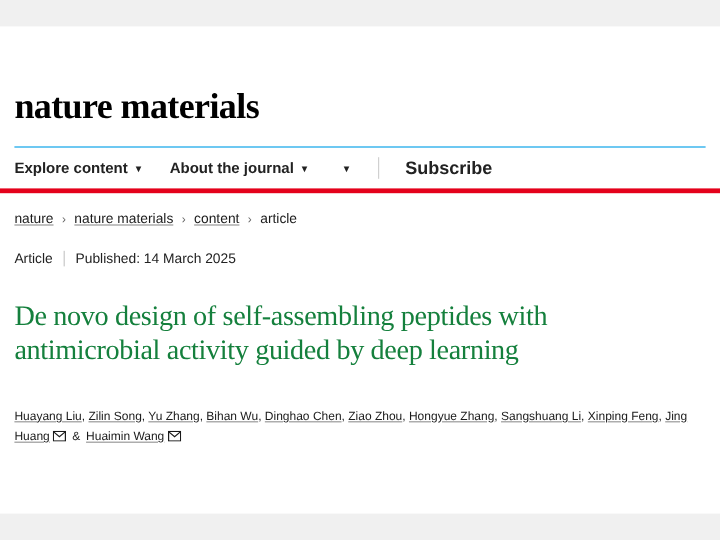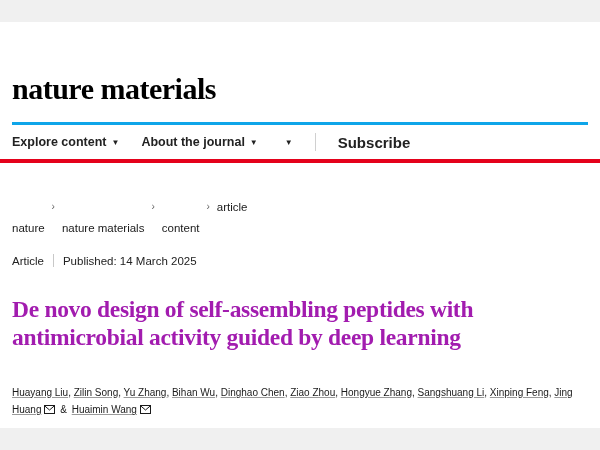--- a/index.html
+++ b/index.html
@@ -37,21 +37,21 @@
     font-weight: bold;
     letter-spacing: -0.5px;
     color: #000000;
     line-height: 1;
   }
 
   
   .navbar {
     display: flex;
     align-items: center;
-    border-top: 3px solid #0ea5e9;
+    border-top: 1px solid #0ea5e9;
     margin-top: 10px;
     height: 34px;
   }
   .nav-item {
     display: flex;
     align-items: center;
     font-size: 12.5px;
     font-weight: bold;
     color: #222222;
     padding-right: 22px;
@@ -87,24 +87,24 @@
   
   .breadcrumb {
     display: flex;
     align-items: center;
     font-size: 11.5px;
     color: #333333;
     padding-top: 16px;
   }
   .crumb-link {
     color: #1a1a1a;
+    text-decoration: underline;
     text-decoration-color: #999999;
     cursor: pointer;
     white-space: nowrap;
-    margin-top: 43px;
   }
   .crumb-current {
     color: #1a1a1a;
     white-space: nowrap;
   }
   .crumb-sep {
     margin: 0 7px;
     color: #666666;
     font-size: 10px;
   }
@@ -123,24 +123,24 @@
     height: 13px;
     background: #c8c8c8;
     margin: 0 9px;
   }
   .meta-pub { color: #222222; }
 
   
   .title {
     font-family: "Liberation Serif", serif;
     font-size: 23.5px;
-    font-weight: bold;
+    font-weight: normal;
     line-height: 1.22;
     letter-spacing: -0.3px;
-    color: #a21caf;
+    color: #15803d;
     padding-top: 12px;
     max-width: 528px;
   }
 
   
   .authors {
     padding-top: 16px;
     font-size: 10px;
     line-height: 1.75;
     color: #1a1a1a;

